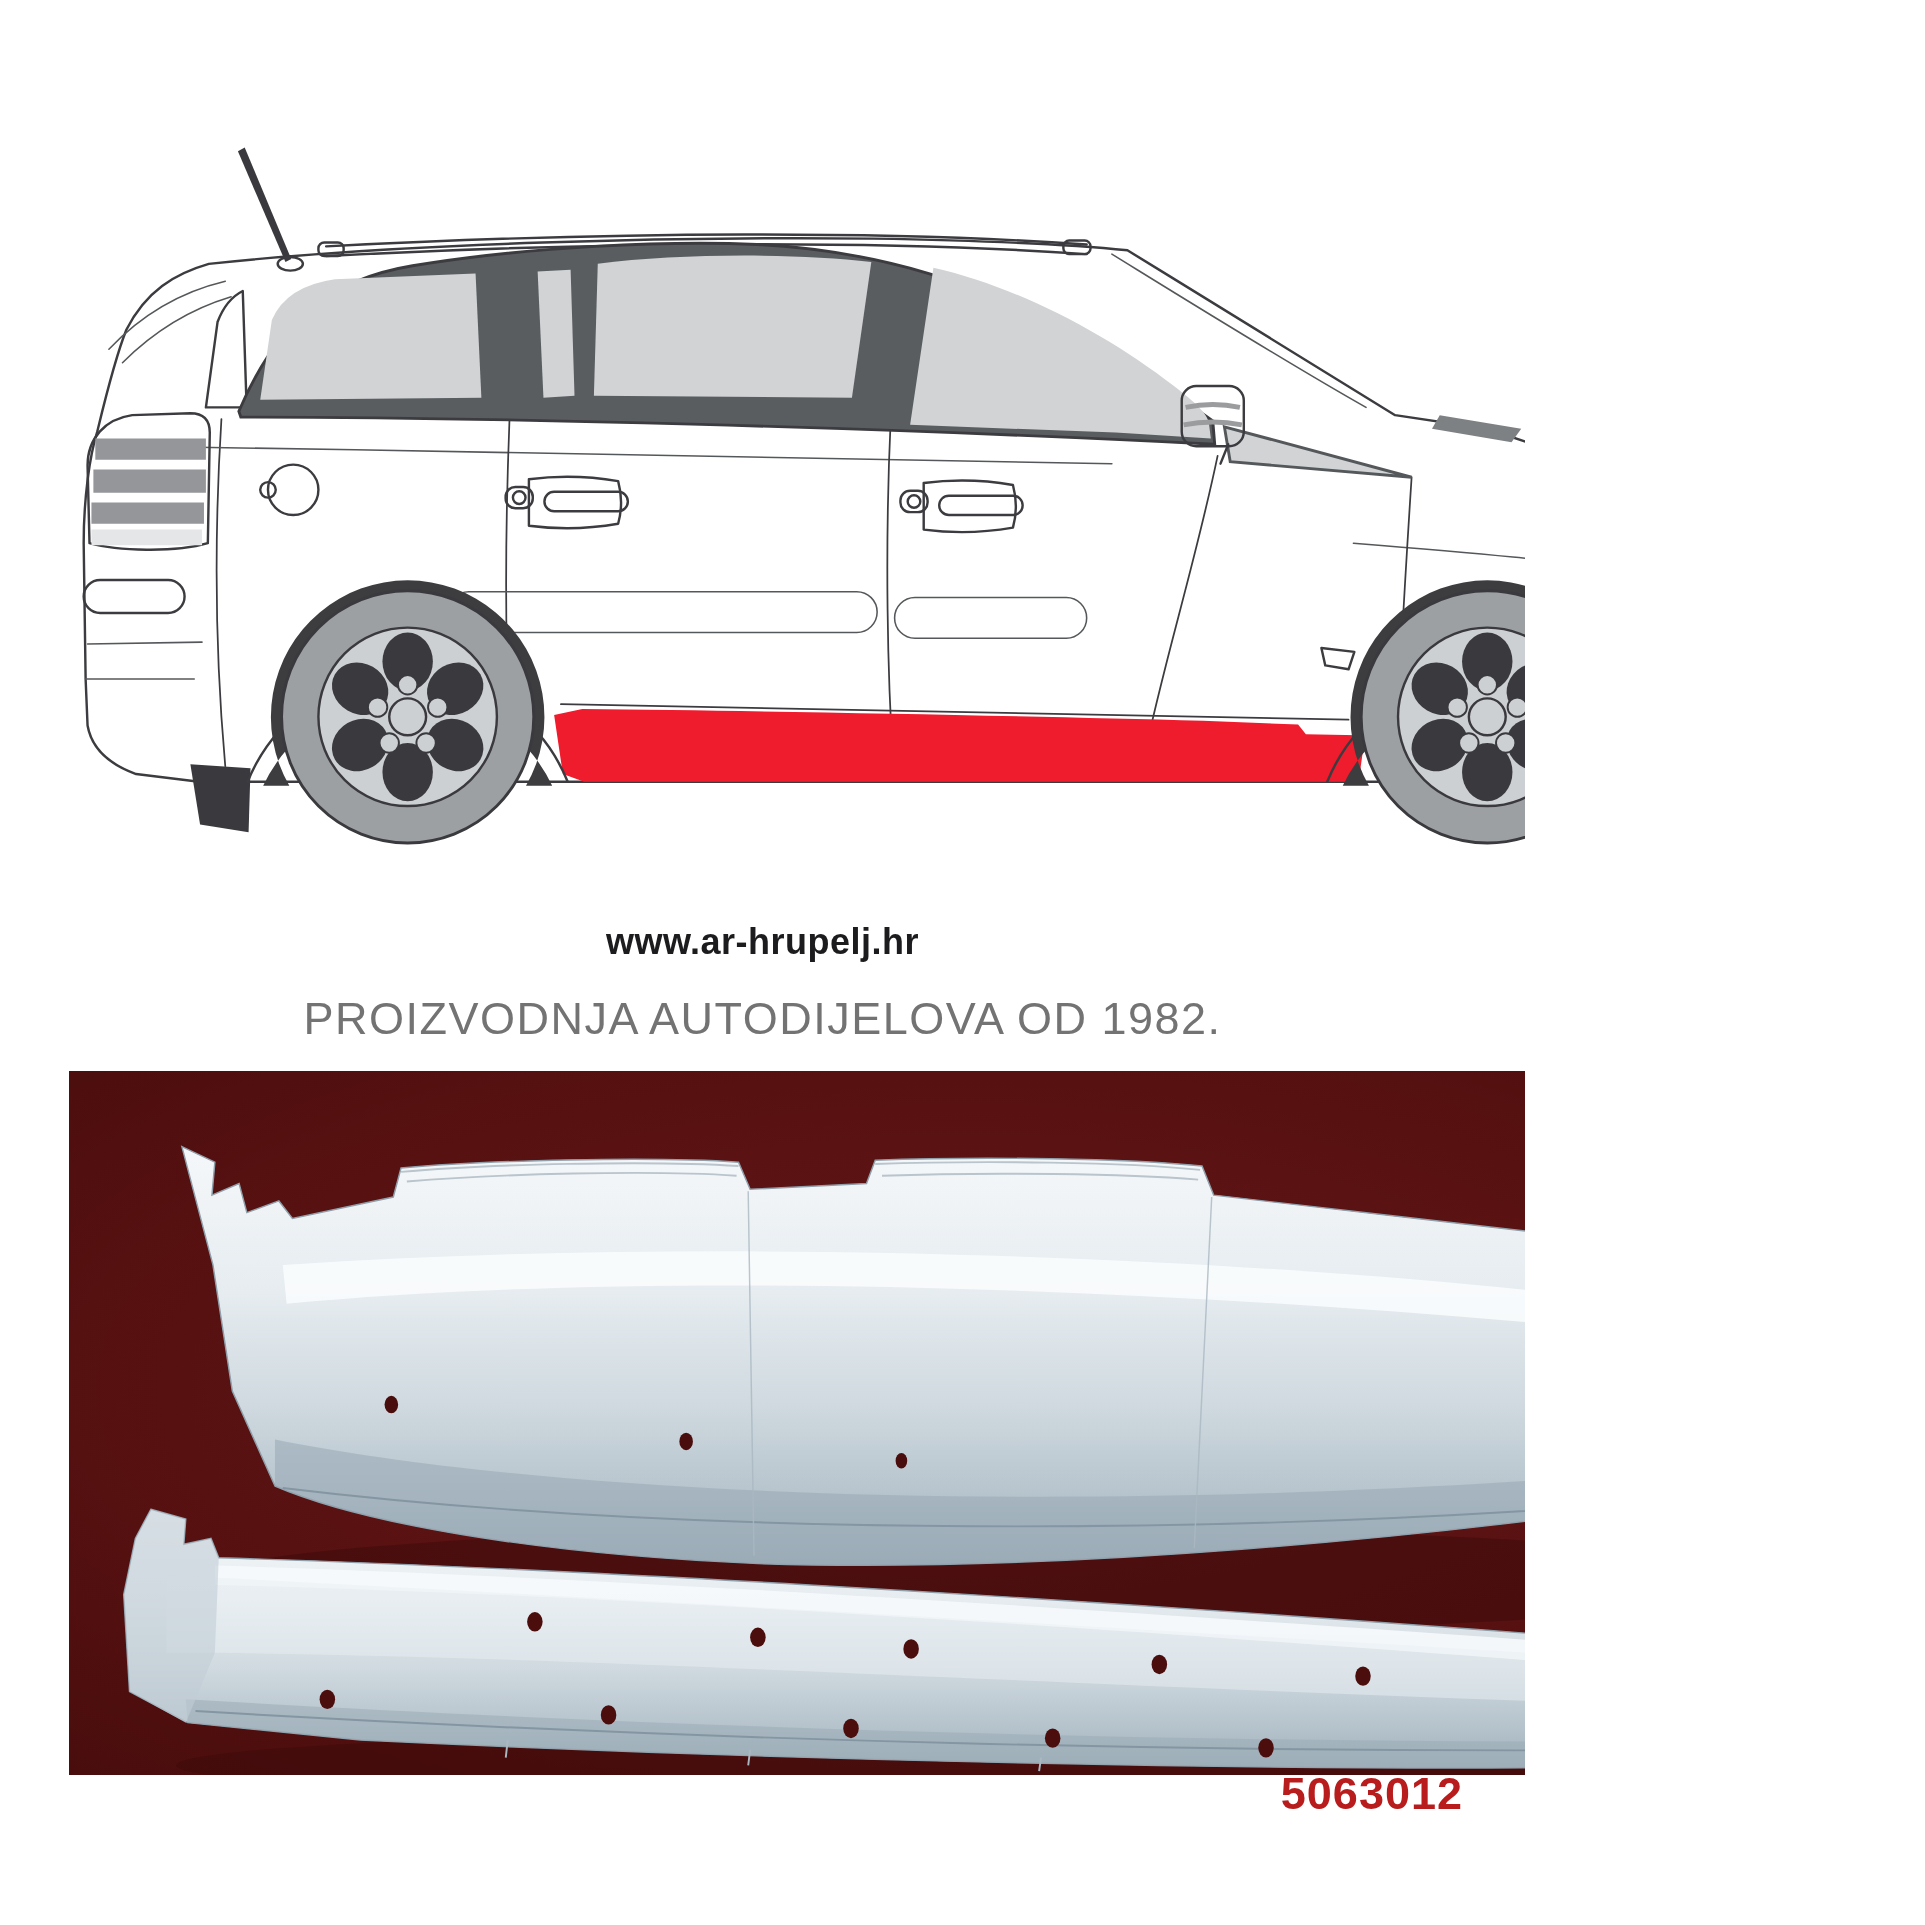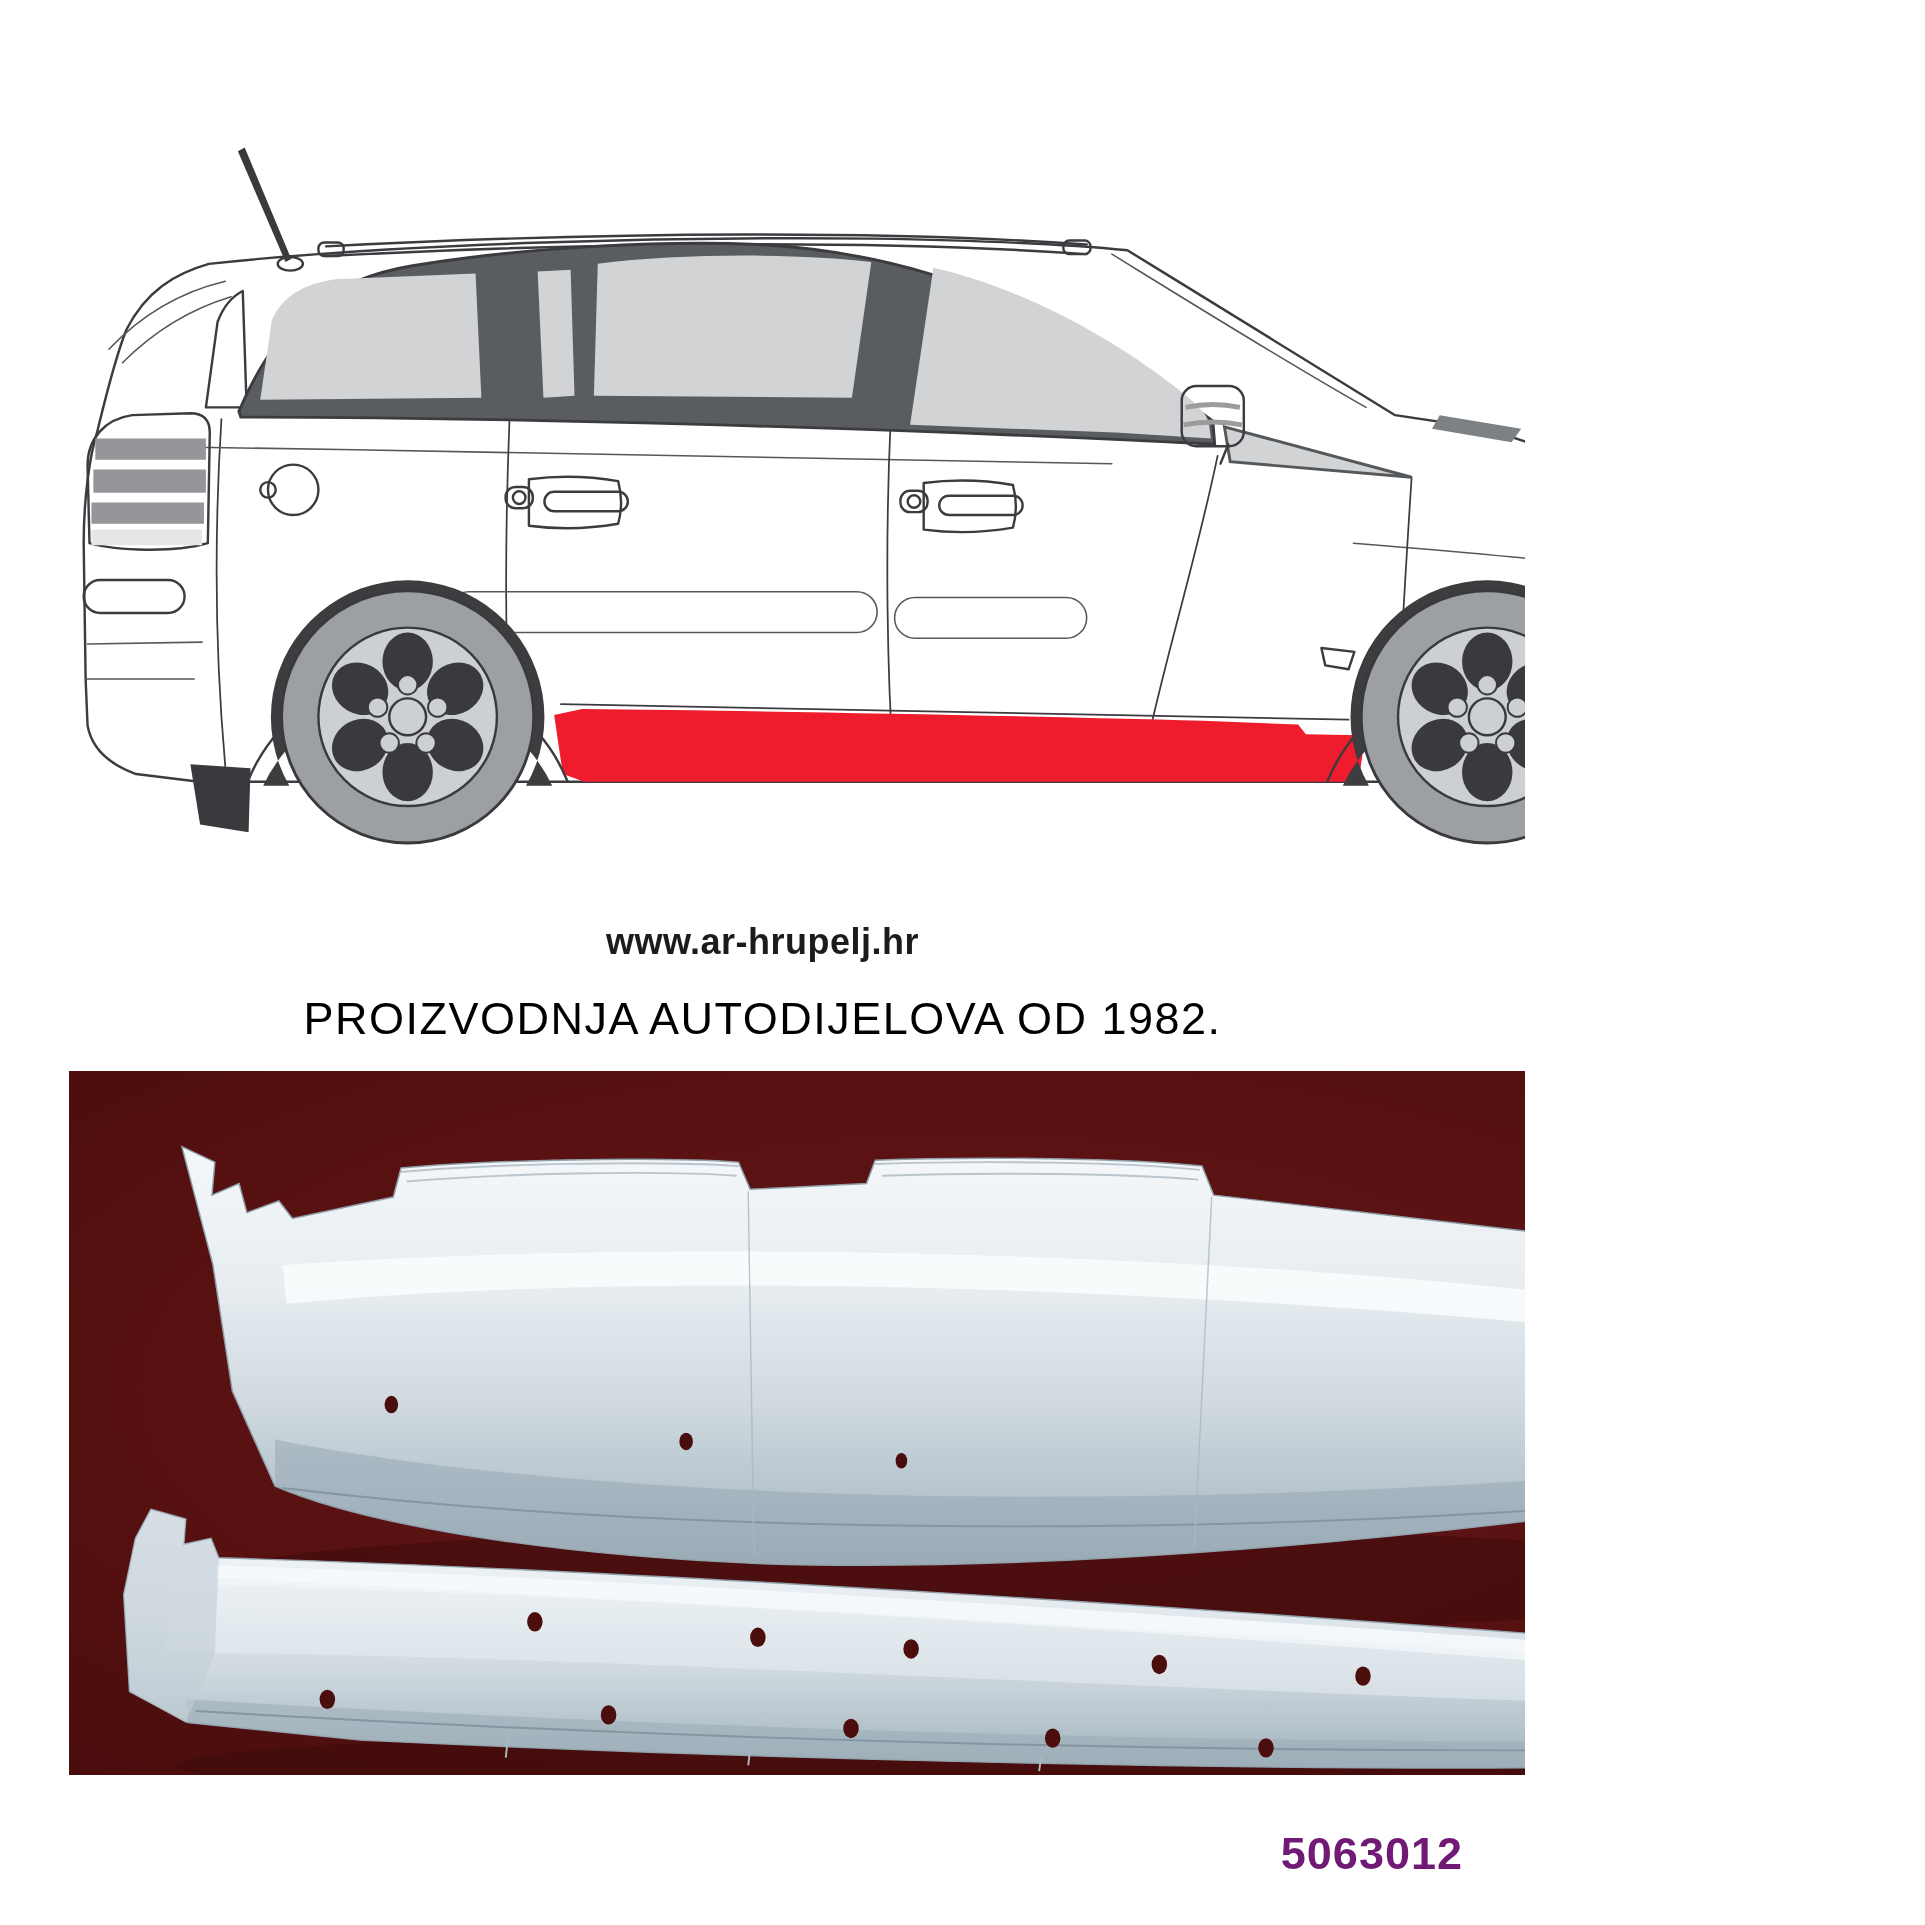--- a/index.html
+++ b/index.html
@@ -1,24 +1,24 @@
 <!DOCTYPE html>
 <html><head>
 <meta charset="utf-8">
 <style>
   html,body{margin:0;padding:0;background:#ffffff;}
   .page{position:relative;width:1525px;height:1925px;background:#ffffff;overflow:hidden;
         font-family:"Liberation Sans", sans-serif;}
   .car-illustration{position:absolute;left:0;top:0;width:1925px;height:970px;}
   .brand{position:absolute;left:0;right:0;top:920px;text-align:center;}
   .brand .site{font-size:36px;font-weight:bold;color:#1c1c1e;letter-spacing:0.5px;line-height:43px;}
-  .brand .tagline{margin-top:31px;font-size:45px;font-weight:normal;color:#000000;letter-spacing:1.5px;line-height:50px;}
+  .brand .tagline{margin-top:31px;font-size:45px;font-weight:normal;color:#737373;letter-spacing:1.5px;line-height:50px;}
   .photo{position:absolute;left:69px;top:1071px;width:1787px;height:704px;background:#581111;}
   .photo svg{display:block;width:100%;height:100%;}
-  .code{position:absolute;top:1828px;right:62px;font-size:45px;font-weight:bold;color:#701a75;letter-spacing:1px;}
+  .code{position:absolute;top:1768px;right:62px;font-size:45px;font-weight:bold;color:#b91c1c;letter-spacing:1px;}
   .ln{fill:none;stroke:#3c3c40;stroke-width:2.5;stroke-linecap:round;stroke-linejoin:round;}
   .thin{fill:none;stroke:#55585a;stroke-width:1.6;stroke-linecap:round;}
   .seam{fill:none;stroke:#3c3c40;stroke-width:1.8;stroke-linecap:round;}
 </style>
 </head>
 <body>
 
 <div class="page">
 
   <svg class="car-illustration" viewBox="0 0 1984 1000">

